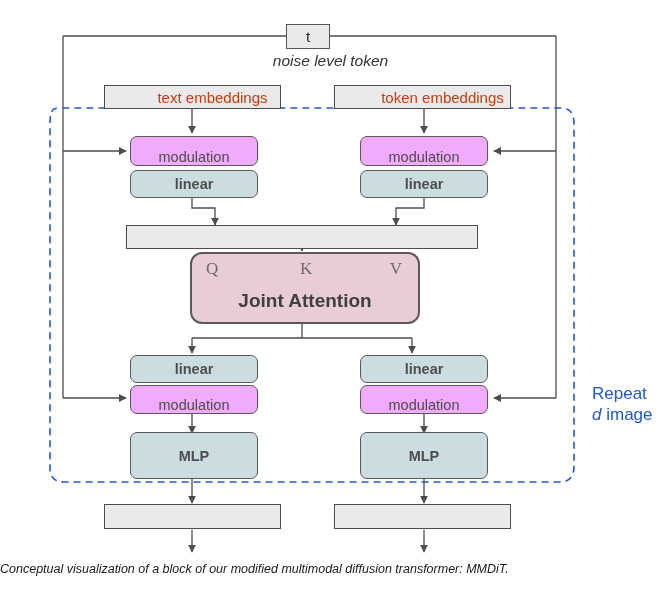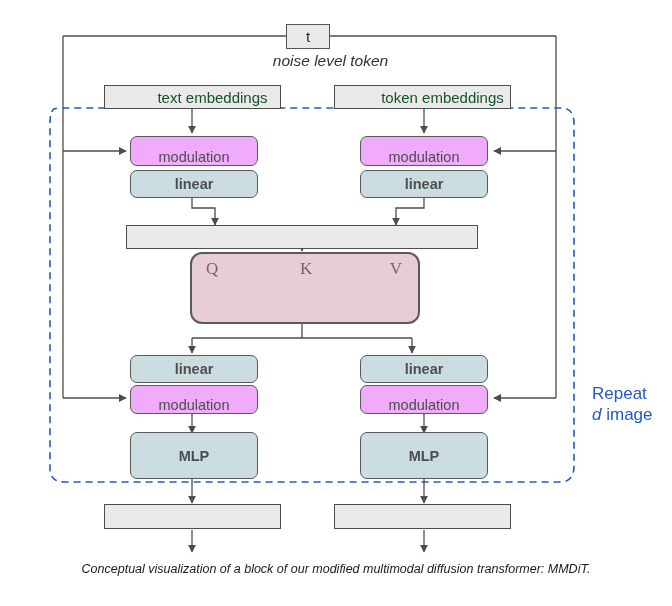--- a/index.html
+++ b/index.html
@@ -30,21 +30,21 @@
     display: flex;
     align-items: center;
     justify-content: center;
     color: #4d4d4d;
     font-family: "Liberation Sans", sans-serif;
   }
   .box-gray {
     background: #eaeaea;
     border: 1.4px solid #4d4d4d;
     font-size: 15px;
-    color: #14532d;
+    color: #c2410c;
     padding-left: 40px;
   }
   .box-bar {
     background: #eaeaea;
     border: 1.4px solid #4d4d4d;
   }
   .box-pink {
     background: #f0abfc;
     border: 1.7px solid #595959;
     border-radius: 7px;
@@ -99,21 +99,20 @@
   }
   .repeat-label i {
     font-style: italic;
   }
   .fig-caption {
     position: absolute;
     font-style: italic;
     font-size: 12.5px;
     color: #1a1a1a;
     width: 672px;
-    text-align: center;
     left: 0;
   }
   .noise-label {
     position: absolute;
     width: 661px;
     left: 0;
     text-align: center;
     font-style: italic;
     font-size: 15.5px;
     color: #333333;
@@ -197,20 +196,21 @@
   <div class="node box-blue" style="left:360px; top:170px; width:128px; height:28px;">
     <span>linear</span>
   </div>
 
   <div class="node box-bar" style="left:126px; top:225px; width:352px; height:24px;"></div>
 
   <div class="node box-attn" style="left:190px; top:252px; width:230px; height:72px;">
     <span class="qkv" style="left:14px;">Q</span>
     <span class="qkv" style="left:108px;">K</span>
     <span class="qkv" style="right:16px;">V</span>
+    <span class="attn-title">Joint Attention</span>
   </div>
 
   <div class="node box-blue" style="left:130px; top:355px; width:128px; height:28px;">
     <span>linear</span>
   </div>
   <div class="node box-pink" style="left:130px; top:385px; width:128px; height:29px;">
     <span>modulation</span>
   </div>
 
   <div class="node box-blue" style="left:360px; top:355px; width:128px; height:28px;">

